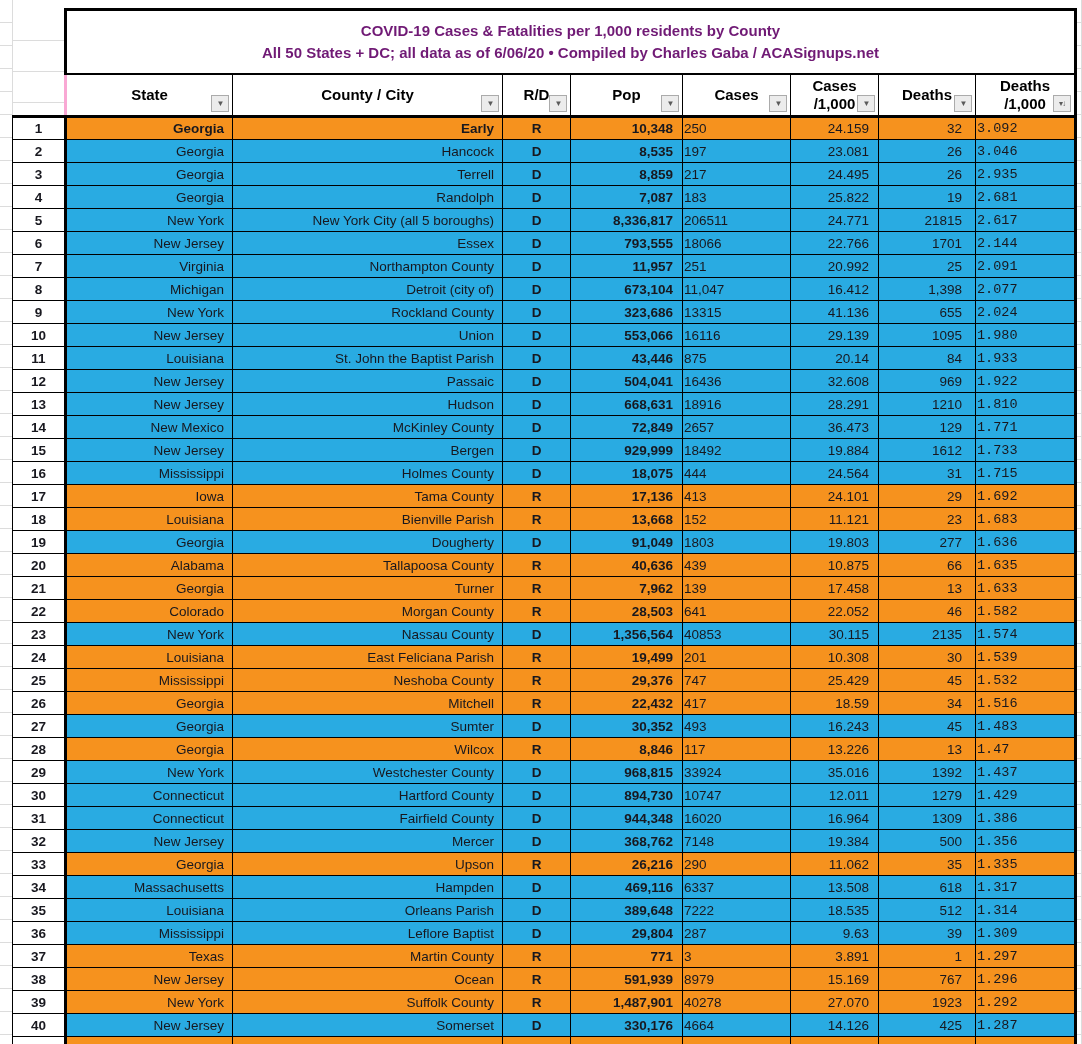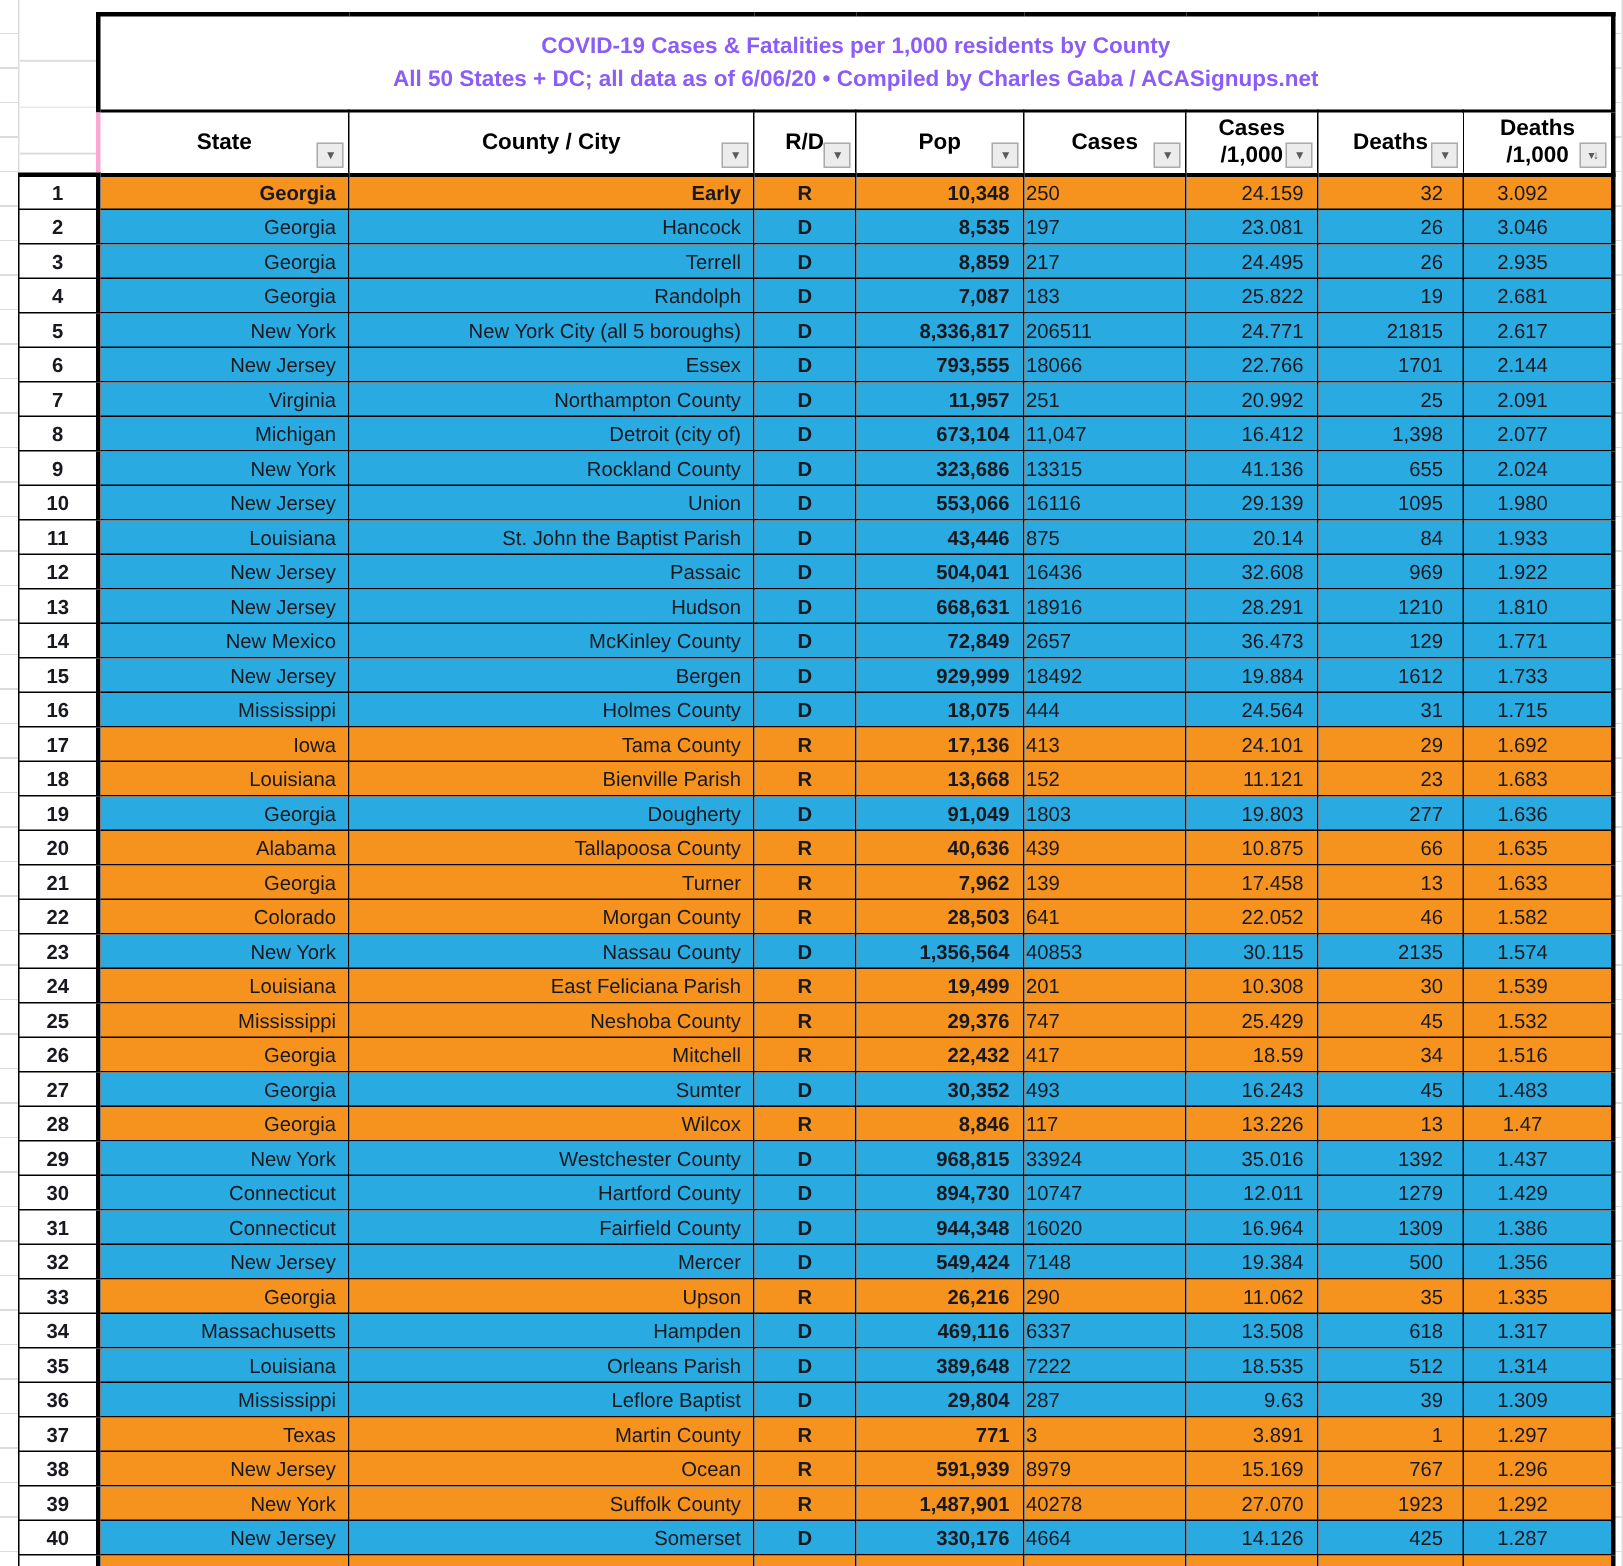--- a/index.html
+++ b/index.html
@@ -13,21 +13,21 @@
   table{border-collapse:collapse;table-layout:fixed;}
   col.w-num{width:53px;} col.w-state{width:167px;} col.w-county{width:270px;}
   col.w-rd{width:68px;} col.w-pop{width:112px;} col.w-cases{width:108px;}
   col.w-c1000{width:88px;} col.w-deaths{width:97px;} col.w-d1000{width:100px;}
   td,th{box-sizing:border-box;overflow:hidden;white-space:nowrap;}
   
   .nocell{background:#fff;border:none;border-bottom:3px solid #000;
     background-image:repeating-linear-gradient(to bottom,transparent 0,transparent 30px,#dcdcdc 30px,#dcdcdc 31px);}
   
   .titlecell{height:64px;background:#fff;border-top:3px solid #000;border-left:3px solid #000;border-right:3px solid #000;border-bottom:2px solid #000;text-align:center;vertical-align:middle;padding:0 6px;}
-  .titlecell .t1,.titlecell .t2{display:block;font-weight:bold;font-size:15px;color:#8b5cf6;line-height:22px;}
+  .titlecell .t1,.titlecell .t2{display:block;font-weight:bold;font-size:15px;color:#701a75;line-height:22px;}
   
   .hcell{height:43px;background:#fff;border:1px solid #000;border-bottom:3px solid #000;position:relative;vertical-align:middle;text-align:center;font-weight:bold;font-size:15px;color:#000;padding:0;}
   .hcell.first{border-left:3px solid #f9a8d4;}
   .hcell.last{border-right:3px solid #000;}
   .hlabel{line-height:18px;}
   .filterbtn{position:absolute;right:3px;bottom:3px;width:16px;height:15px;background:#ececec;border:1px solid #ababab;color:#5a5a5a;font-size:8px;line-height:13px;text-align:center;font-weight:normal;display:flex;align-items:center;justify-content:center;letter-spacing:-1px;cursor:default;}
   
   .rownum{background:#fff;border:1px solid #000;text-align:center;font-weight:bold;font-size:14px;color:#000;}
   tr.first-data .rownum{border-top:3px solid #000;}
   
@@ -35,21 +35,21 @@
   tr.data-row td{border:1px solid #000;font-size:13.5px;color:#18181f;vertical-align:middle;}
   tr.rep td.cell{background:var(--rep,#F6921E);}
   tr.dem td.cell{background:var(--dem,#29ABE2);}
   td.c-state{text-align:right;padding-right:8px;border-left-width:3px !important;}
   td.c-county{text-align:right;padding-right:8px;}
   td.c-rd{text-align:center;font-weight:bold;}
   td.c-pop{text-align:right;padding-right:9px;font-weight:bold;}
   td.c-cases{text-align:left;padding-right:15px;}
   td.c-c1000{text-align:right;padding-right:9px;}
   td.c-deaths{text-align:right;padding-right:13px;}
-  td.c-d1000{text-align:center;padding-right:21px;border-right-width:3px !important;}
+  td.c-d1000{text-align:left;padding-right:21px;border-right-width:3px !important;font-family:Liberation Mono, monospace;}
   tr.bold-row td.c-state,tr.bold-row td.c-county,tr.bold-row td.c-rd,tr.bold-row td.c-pop{font-weight:bold;}
   tr.partial{height:10px;}
 </style>
 </head>
 <body>
 
 <div class="sheet">
   <div class="gutter gutter-left"></div>
   <div class="gutter gutter-right"></div>
 
@@ -486,21 +486,21 @@
     <td class="cell c-c1000">16.964</td>
     <td class="cell c-deaths">1309</td>
     <td class="cell c-d1000">1.386</td>
   </tr>
 
   <tr class="data-row dem">
     <td class="rownum">32</td>
     <td class="cell c-state">New Jersey</td>
     <td class="cell c-county">Mercer</td>
     <td class="cell c-rd">D</td>
-    <td class="cell c-pop">549,424</td>
+    <td class="cell c-pop">368,762</td>
     <td class="cell c-cases">7148</td>
     <td class="cell c-c1000">19.384</td>
     <td class="cell c-deaths">500</td>
     <td class="cell c-d1000">1.356</td>
   </tr>
 
   <tr class="data-row rep">
     <td class="rownum">33</td>
     <td class="cell c-state">Georgia</td>
     <td class="cell c-county">Upson</td>

